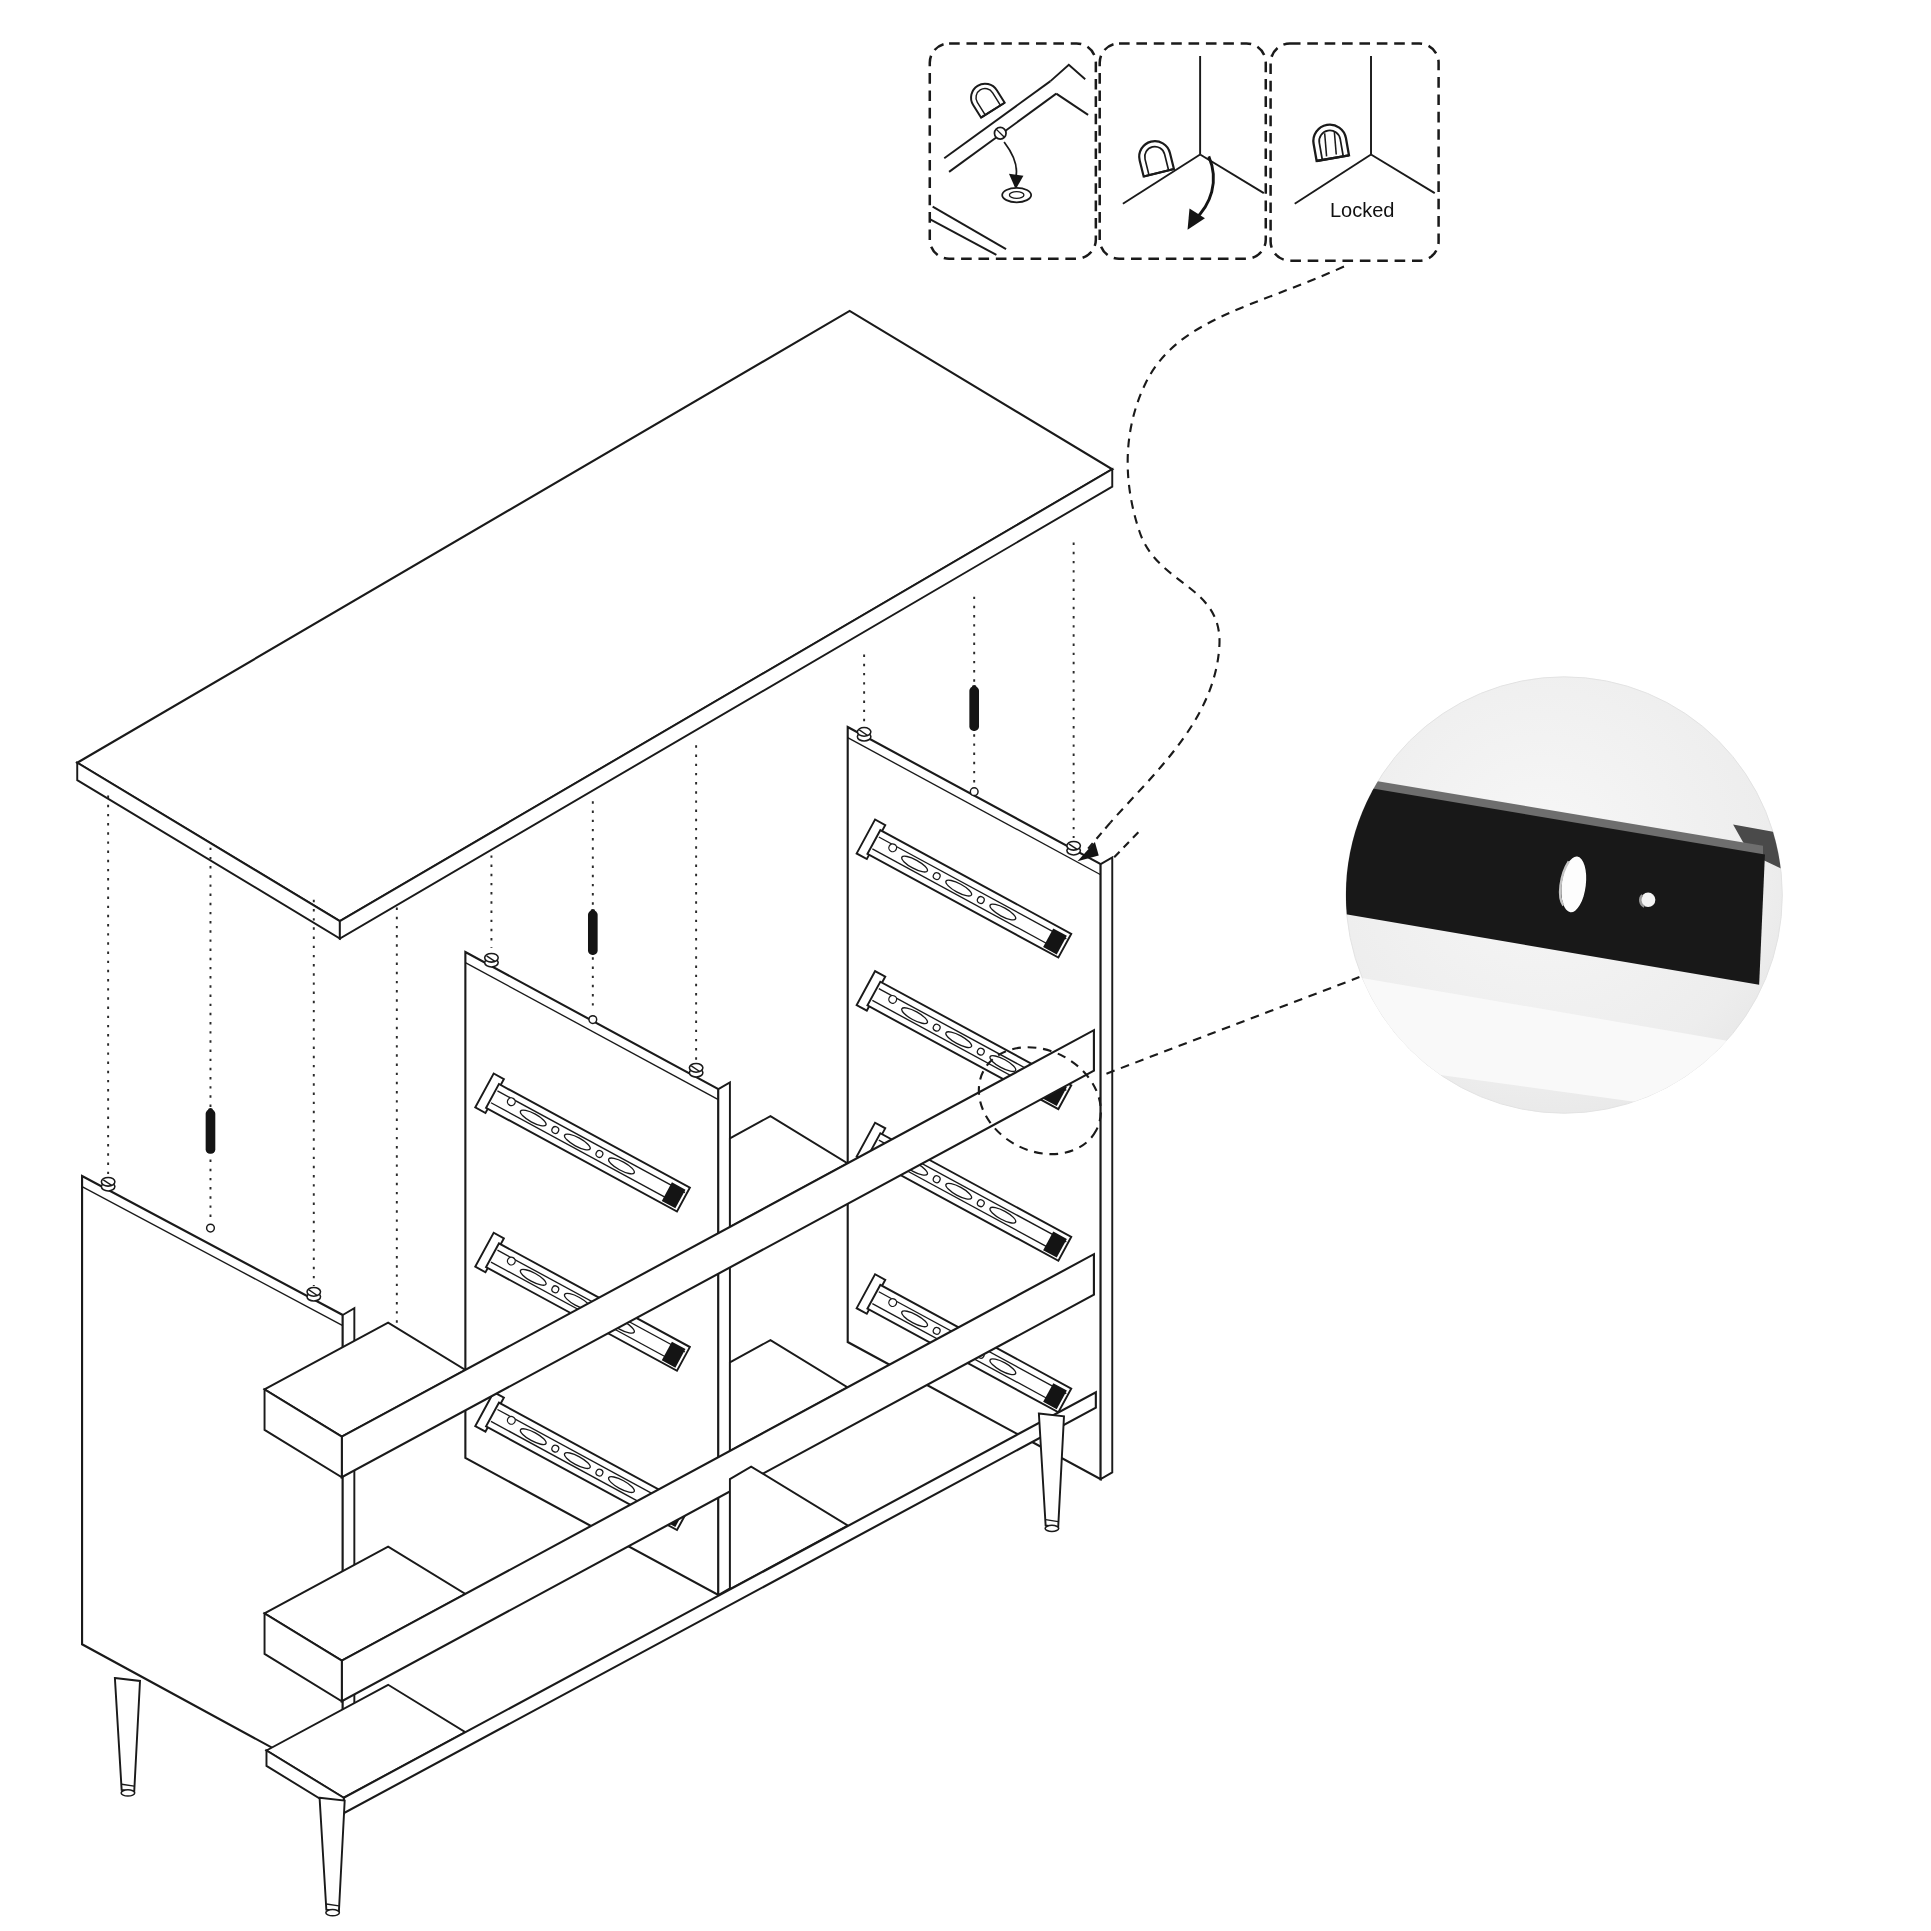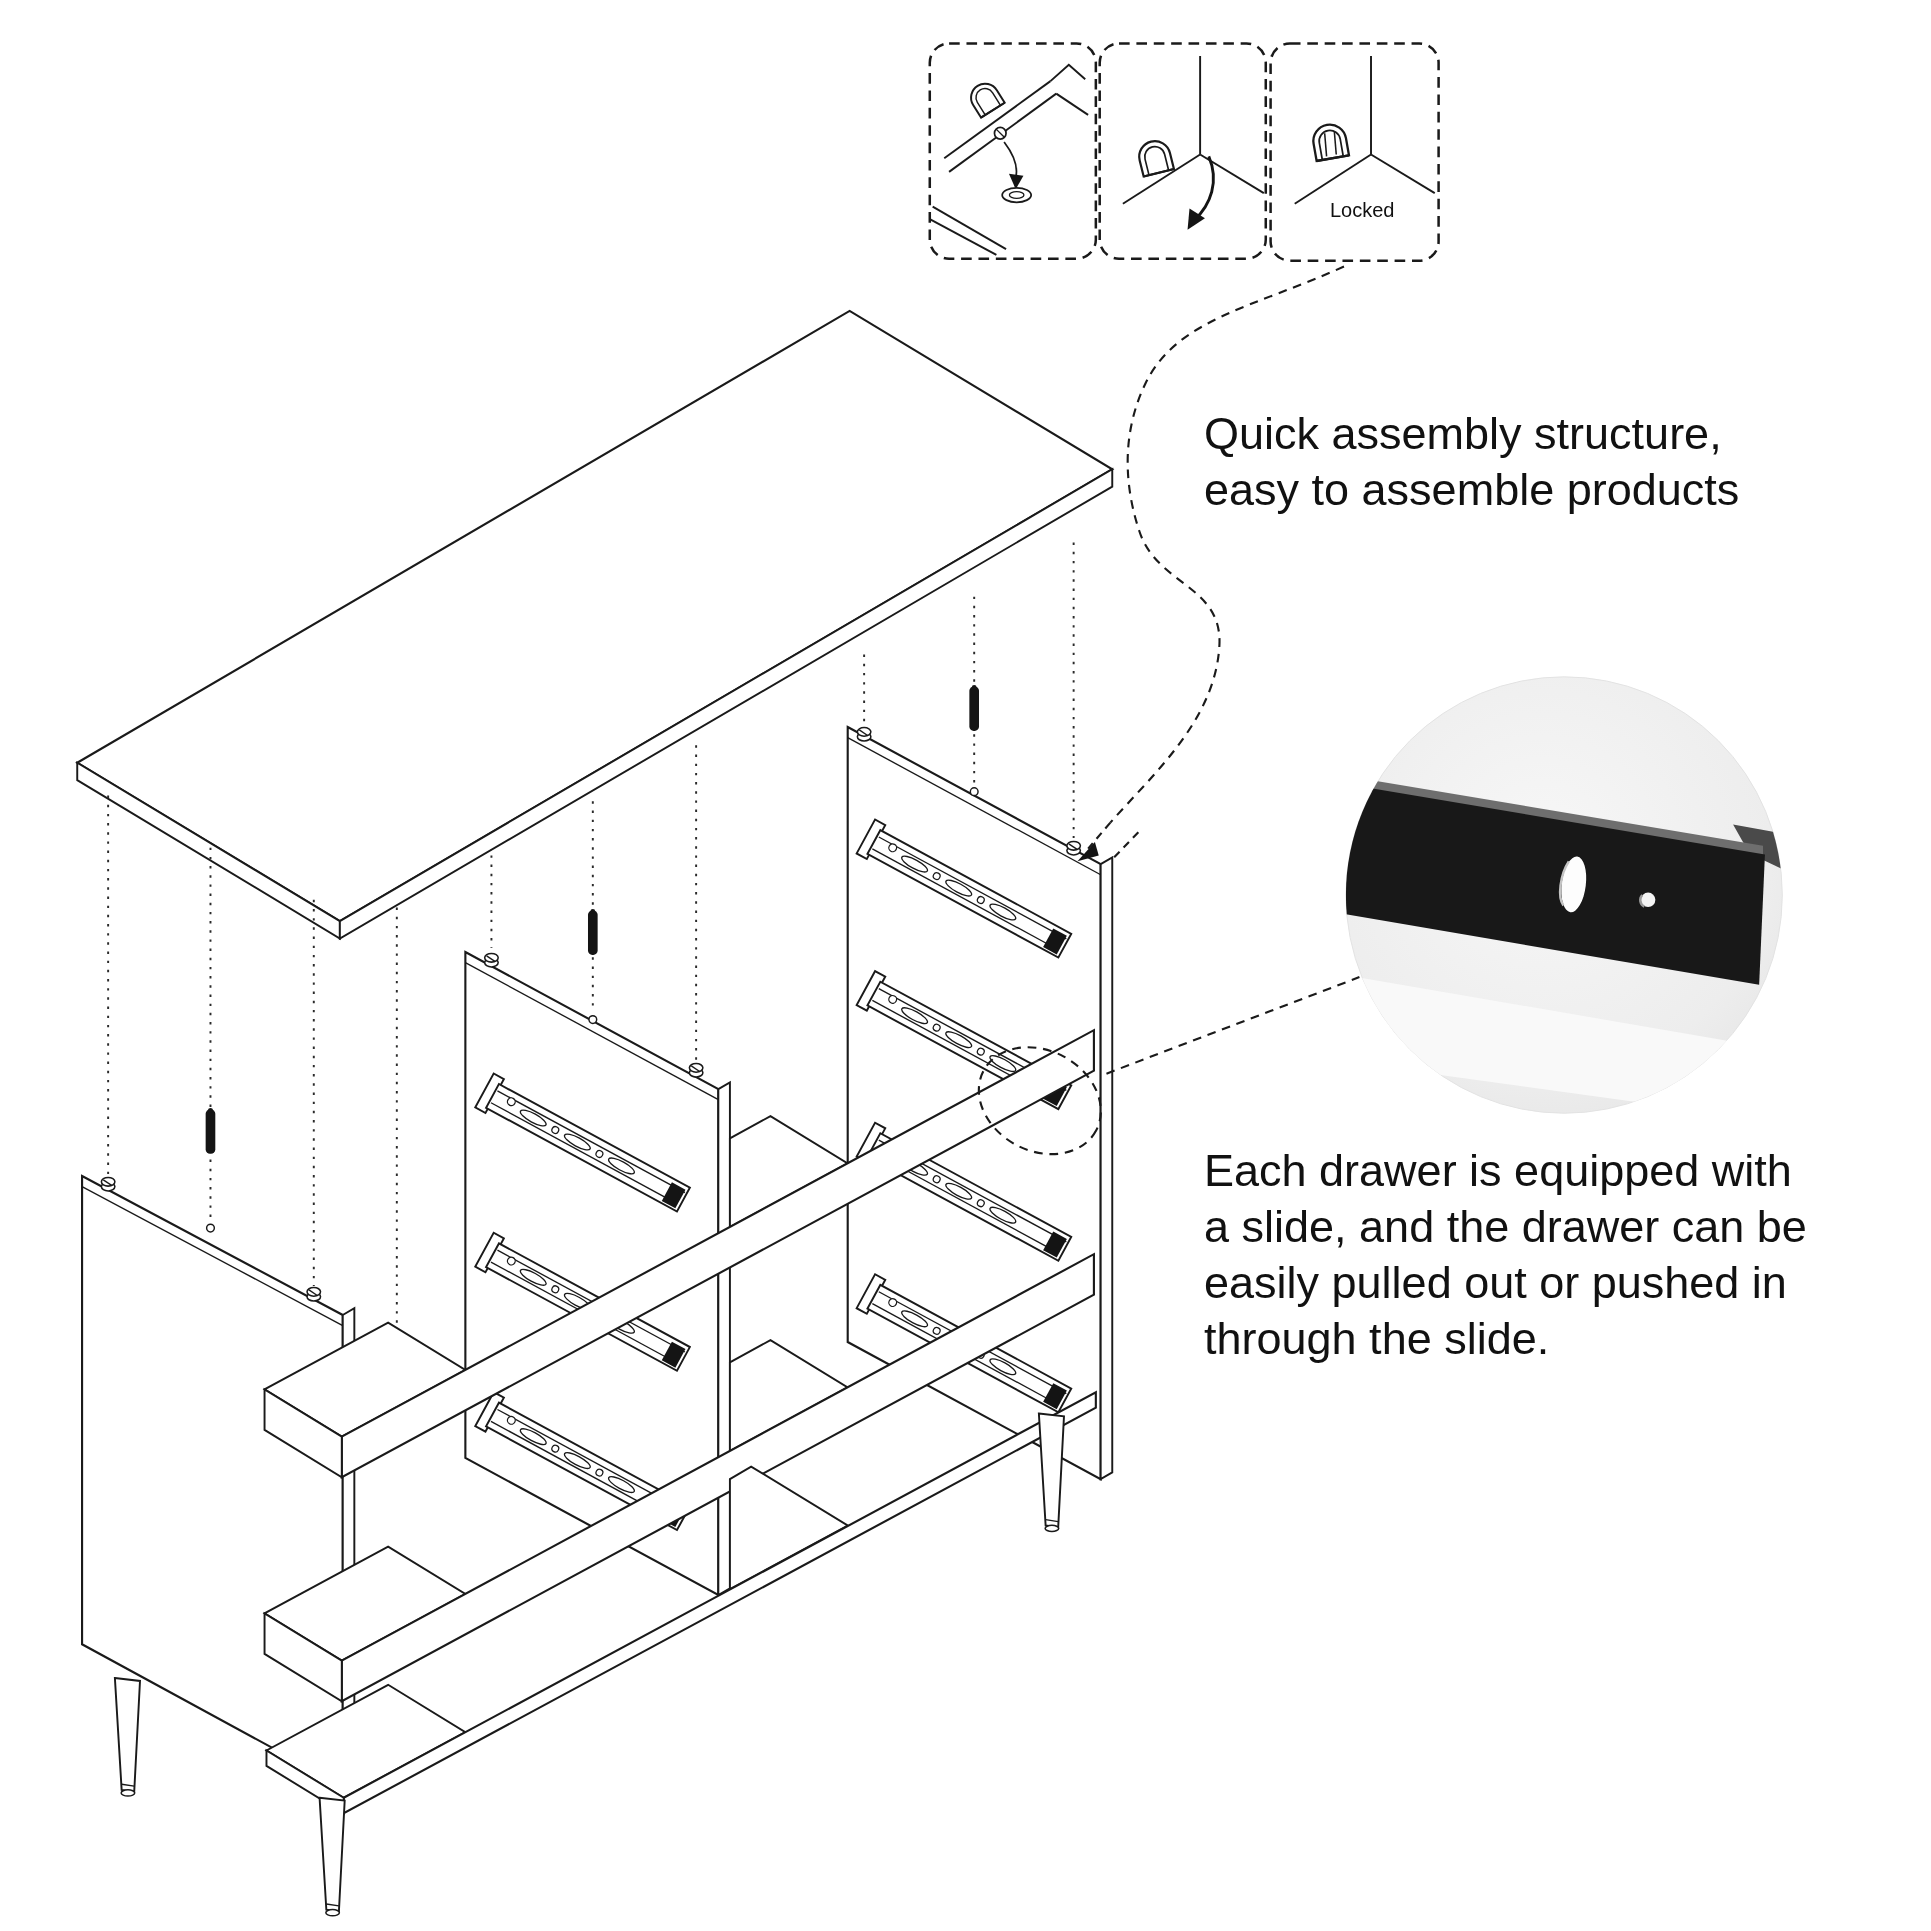--- a/index.html
+++ b/index.html
@@ -222,27 +222,17 @@
       <polygon points="1396,804 1826,876 1826,887 1396,816" fill="#6e6e6e"></polygon>
       <polygon points="1394,812 1828,885 1822,1020 1394,947" fill="#181818"></polygon>
       <ellipse cx="1630" cy="916" rx="12.5" ry="29" fill="#fdfdfd" transform="rotate(7 1630 916)"></ellipse>
       <path d="M1622,893 A 12.5 29 7 0 0 1622,939" fill="none" stroke="#c4c4c4" stroke-width="2.5" transform="rotate(7 1630 916)"></path>
       <circle cx="1707" cy="932" r="7.5" fill="#f4f4f4"></circle>
       <path d="M1701,927 A 7.5 7.5 0 0 0 1703,939" fill="none" stroke="#9a9a9a" stroke-width="2.5"></path>
     </g>
   </g>
 </svg>
 
-  <div class="caption" style="left:1204px; top:406px;">
-    <div>Quick assembly structure,</div>
-    <div>easy to assemble products</div>
-  </div>
-
-  <div class="caption" style="left:1204px; top:1143px;">
-    <div>Each drawer is equipped with</div>
-    <div>a slide, and the drawer can be</div>
-    <div>easily pulled out or pushed in</div>
-    <div>through the slide.</div>
-  </div>
+
 
   <div class="locked-label" style="left:1330px; top:199px;">Locked</div>
 </div>
 
 
 </body></html>

